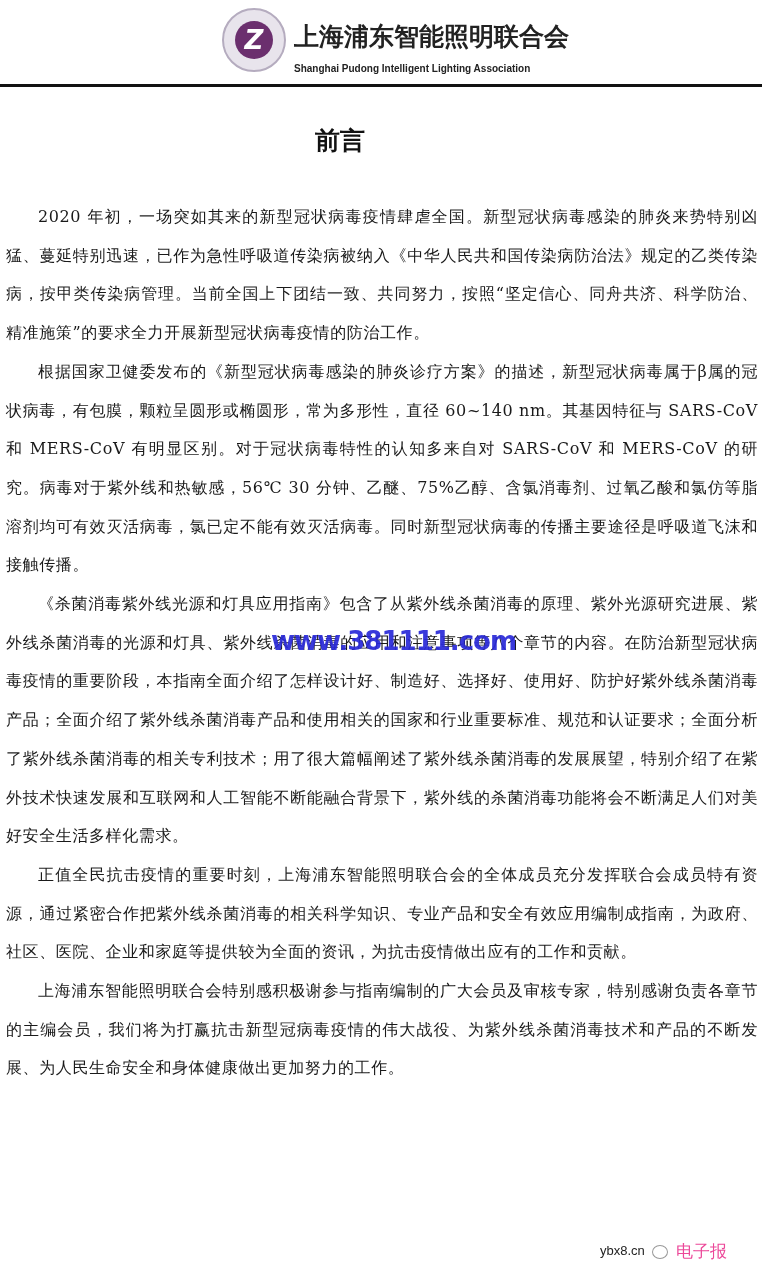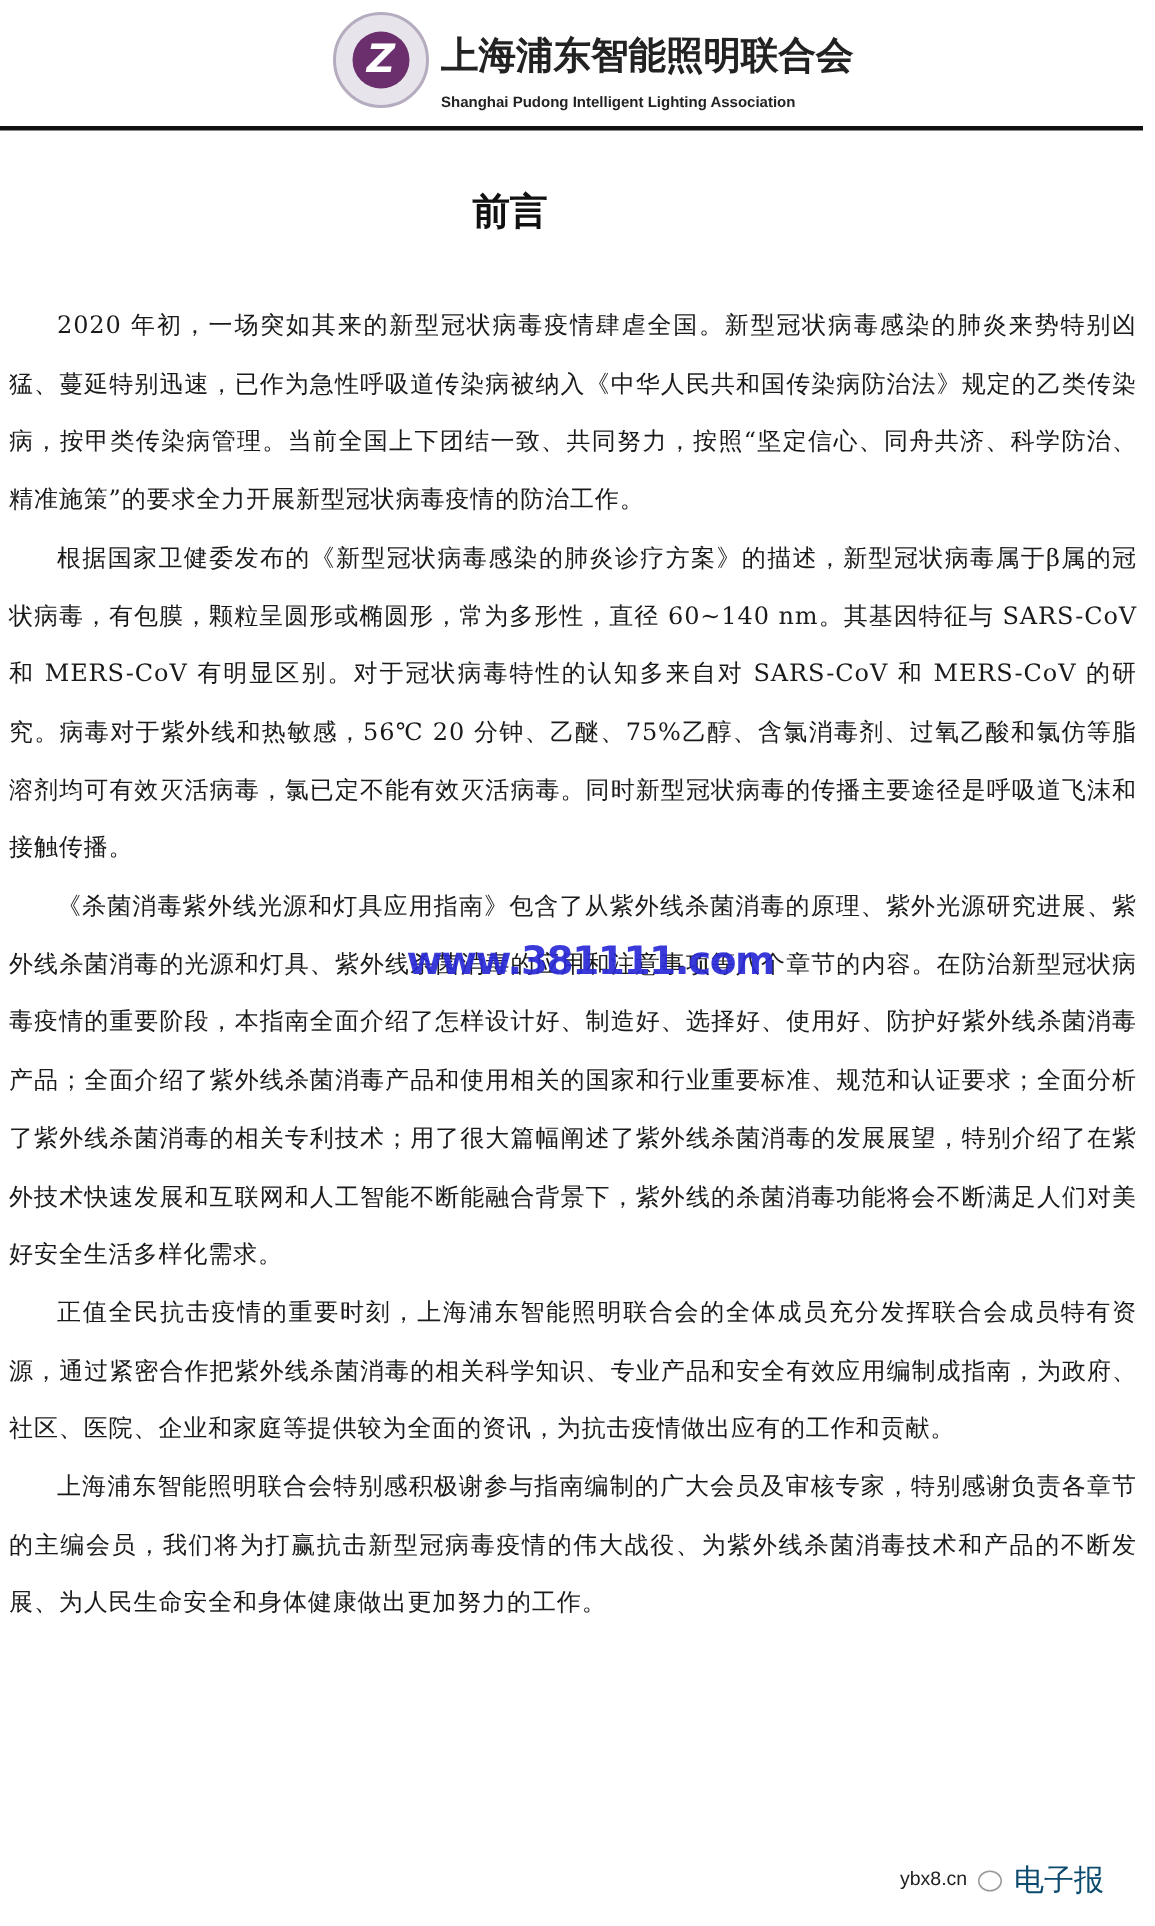--- a/index.html
+++ b/index.html
@@ -46,42 +46,42 @@
     opacity: 0.92; white-space: nowrap;
   }
   .footer-mark {
     position: absolute; left: 600px; top: 1240px; font-family: "Liberation Sans", sans-serif;
     font-size: 13px; color: #222222; white-space: nowrap;
   }
   .footer-mark .bubble {
     display: inline-block; width: 14px; height: 12px; border: 1px solid #999; border-radius: 50%;
     vertical-align: middle; margin: 0 4px;
   }
-  .footer-mark .brand { font-family: "DejaVu Sans", sans-serif; font-size: 20px; color: #0c4a6e; vertical-align: middle; }
+  .footer-mark .brand { font-family: "DejaVu Sans", sans-serif; font-size: 17px; color: #ec4899; vertical-align: middle; }
 </style>
 </head>
 <body>
 
 <div class="header">
   <div class="logo">
     <div class="logo-inner">
       <div class="logo-z">Z</div>
     </div>
   </div>
   <div class="org-cn">上海浦东智能照明联合会</div>
   <div class="org-en">Shanghai Pudong Intelligent Lighting Association</div>
 </div>
 
 <div class="rule"></div>
 
 <div class="title">前言</div>
 
 <div class="body-text">
   <p class="para">2020 年初，一场突如其来的新型冠状病毒疫情肆虐全国。新型冠状病毒感染的肺炎来势特别凶猛、蔓延特别迅速，已作为急性呼吸道传染病被纳入《中华人民共和国传染病防治法》规定的乙类传染病，按甲类传染病管理。当前全国上下团结一致、共同努力，按照“坚定信心、同舟共济、科学防治、精准施策”的要求全力开展新型冠状病毒疫情的防治工作。</p>
-  <p class="para">根据国家卫健委发布的《新型冠状病毒感染的肺炎诊疗方案》的描述，新型冠状病毒属于β属的冠状病毒，有包膜，颗粒呈圆形或椭圆形，常为多形性，直径 60~140 nm。其基因特征与 SARS-CoV 和 MERS-CoV 有明显区别。对于冠状病毒特性的认知多来自对 SARS-CoV 和 MERS-CoV 的研究。病毒对于紫外线和热敏感，56℃ 20 分钟、乙醚、75%乙醇、含氯消毒剂、过氧乙酸和氯仿等脂溶剂均可有效灭活病毒，氯已定不能有效灭活病毒。同时新型冠状病毒的传播主要途径是呼吸道飞沫和接触传播。</p>
+  <p class="para">根据国家卫健委发布的《新型冠状病毒感染的肺炎诊疗方案》的描述，新型冠状病毒属于β属的冠状病毒，有包膜，颗粒呈圆形或椭圆形，常为多形性，直径 60~140 nm。其基因特征与 SARS-CoV 和 MERS-CoV 有明显区别。对于冠状病毒特性的认知多来自对 SARS-CoV 和 MERS-CoV 的研究。病毒对于紫外线和热敏感，56℃ 30 分钟、乙醚、75%乙醇、含氯消毒剂、过氧乙酸和氯仿等脂溶剂均可有效灭活病毒，氯已定不能有效灭活病毒。同时新型冠状病毒的传播主要途径是呼吸道飞沫和接触传播。</p>
   <p class="para">《杀菌消毒紫外线光源和灯具应用指南》包含了从紫外线杀菌消毒的原理、紫外光源研究进展、紫外线杀菌消毒的光源和灯具、紫外线杀菌消毒的应用和注意事项等八个章节的内容。在防治新型冠状病毒疫情的重要阶段，本指南全面介绍了怎样设计好、制造好、选择好、使用好、防护好紫外线杀菌消毒产品；全面介绍了紫外线杀菌消毒产品和使用相关的国家和行业重要标准、规范和认证要求；全面分析了紫外线杀菌消毒的相关专利技术；用了很大篇幅阐述了紫外线杀菌消毒的发展展望，特别介绍了在紫外技术快速发展和互联网和人工智能不断能融合背景下，紫外线的杀菌消毒功能将会不断满足人们对美好安全生活多样化需求。</p>
   <p class="para">正值全民抗击疫情的重要时刻，上海浦东智能照明联合会的全体成员充分发挥联合会成员特有资源，通过紧密合作把紫外线杀菌消毒的相关科学知识、专业产品和安全有效应用编制成指南，为政府、社区、医院、企业和家庭等提供较为全面的资讯，为抗击疫情做出应有的工作和贡献。</p>
   <p class="para">上海浦东智能照明联合会特别感积极谢参与指南编制的广大会员及审核专家，特别感谢负责各章节的主编会员，我们将为打赢抗击新型冠病毒疫情的伟大战役、为紫外线杀菌消毒技术和产品的不断发展、为人民生命安全和身体健康做出更加努力的工作。</p>
 
 </div>
 
 <div class="watermark">www.381111.com</div>
 
 <div class="footer-mark">
   <span>ybx8.cn</span>

